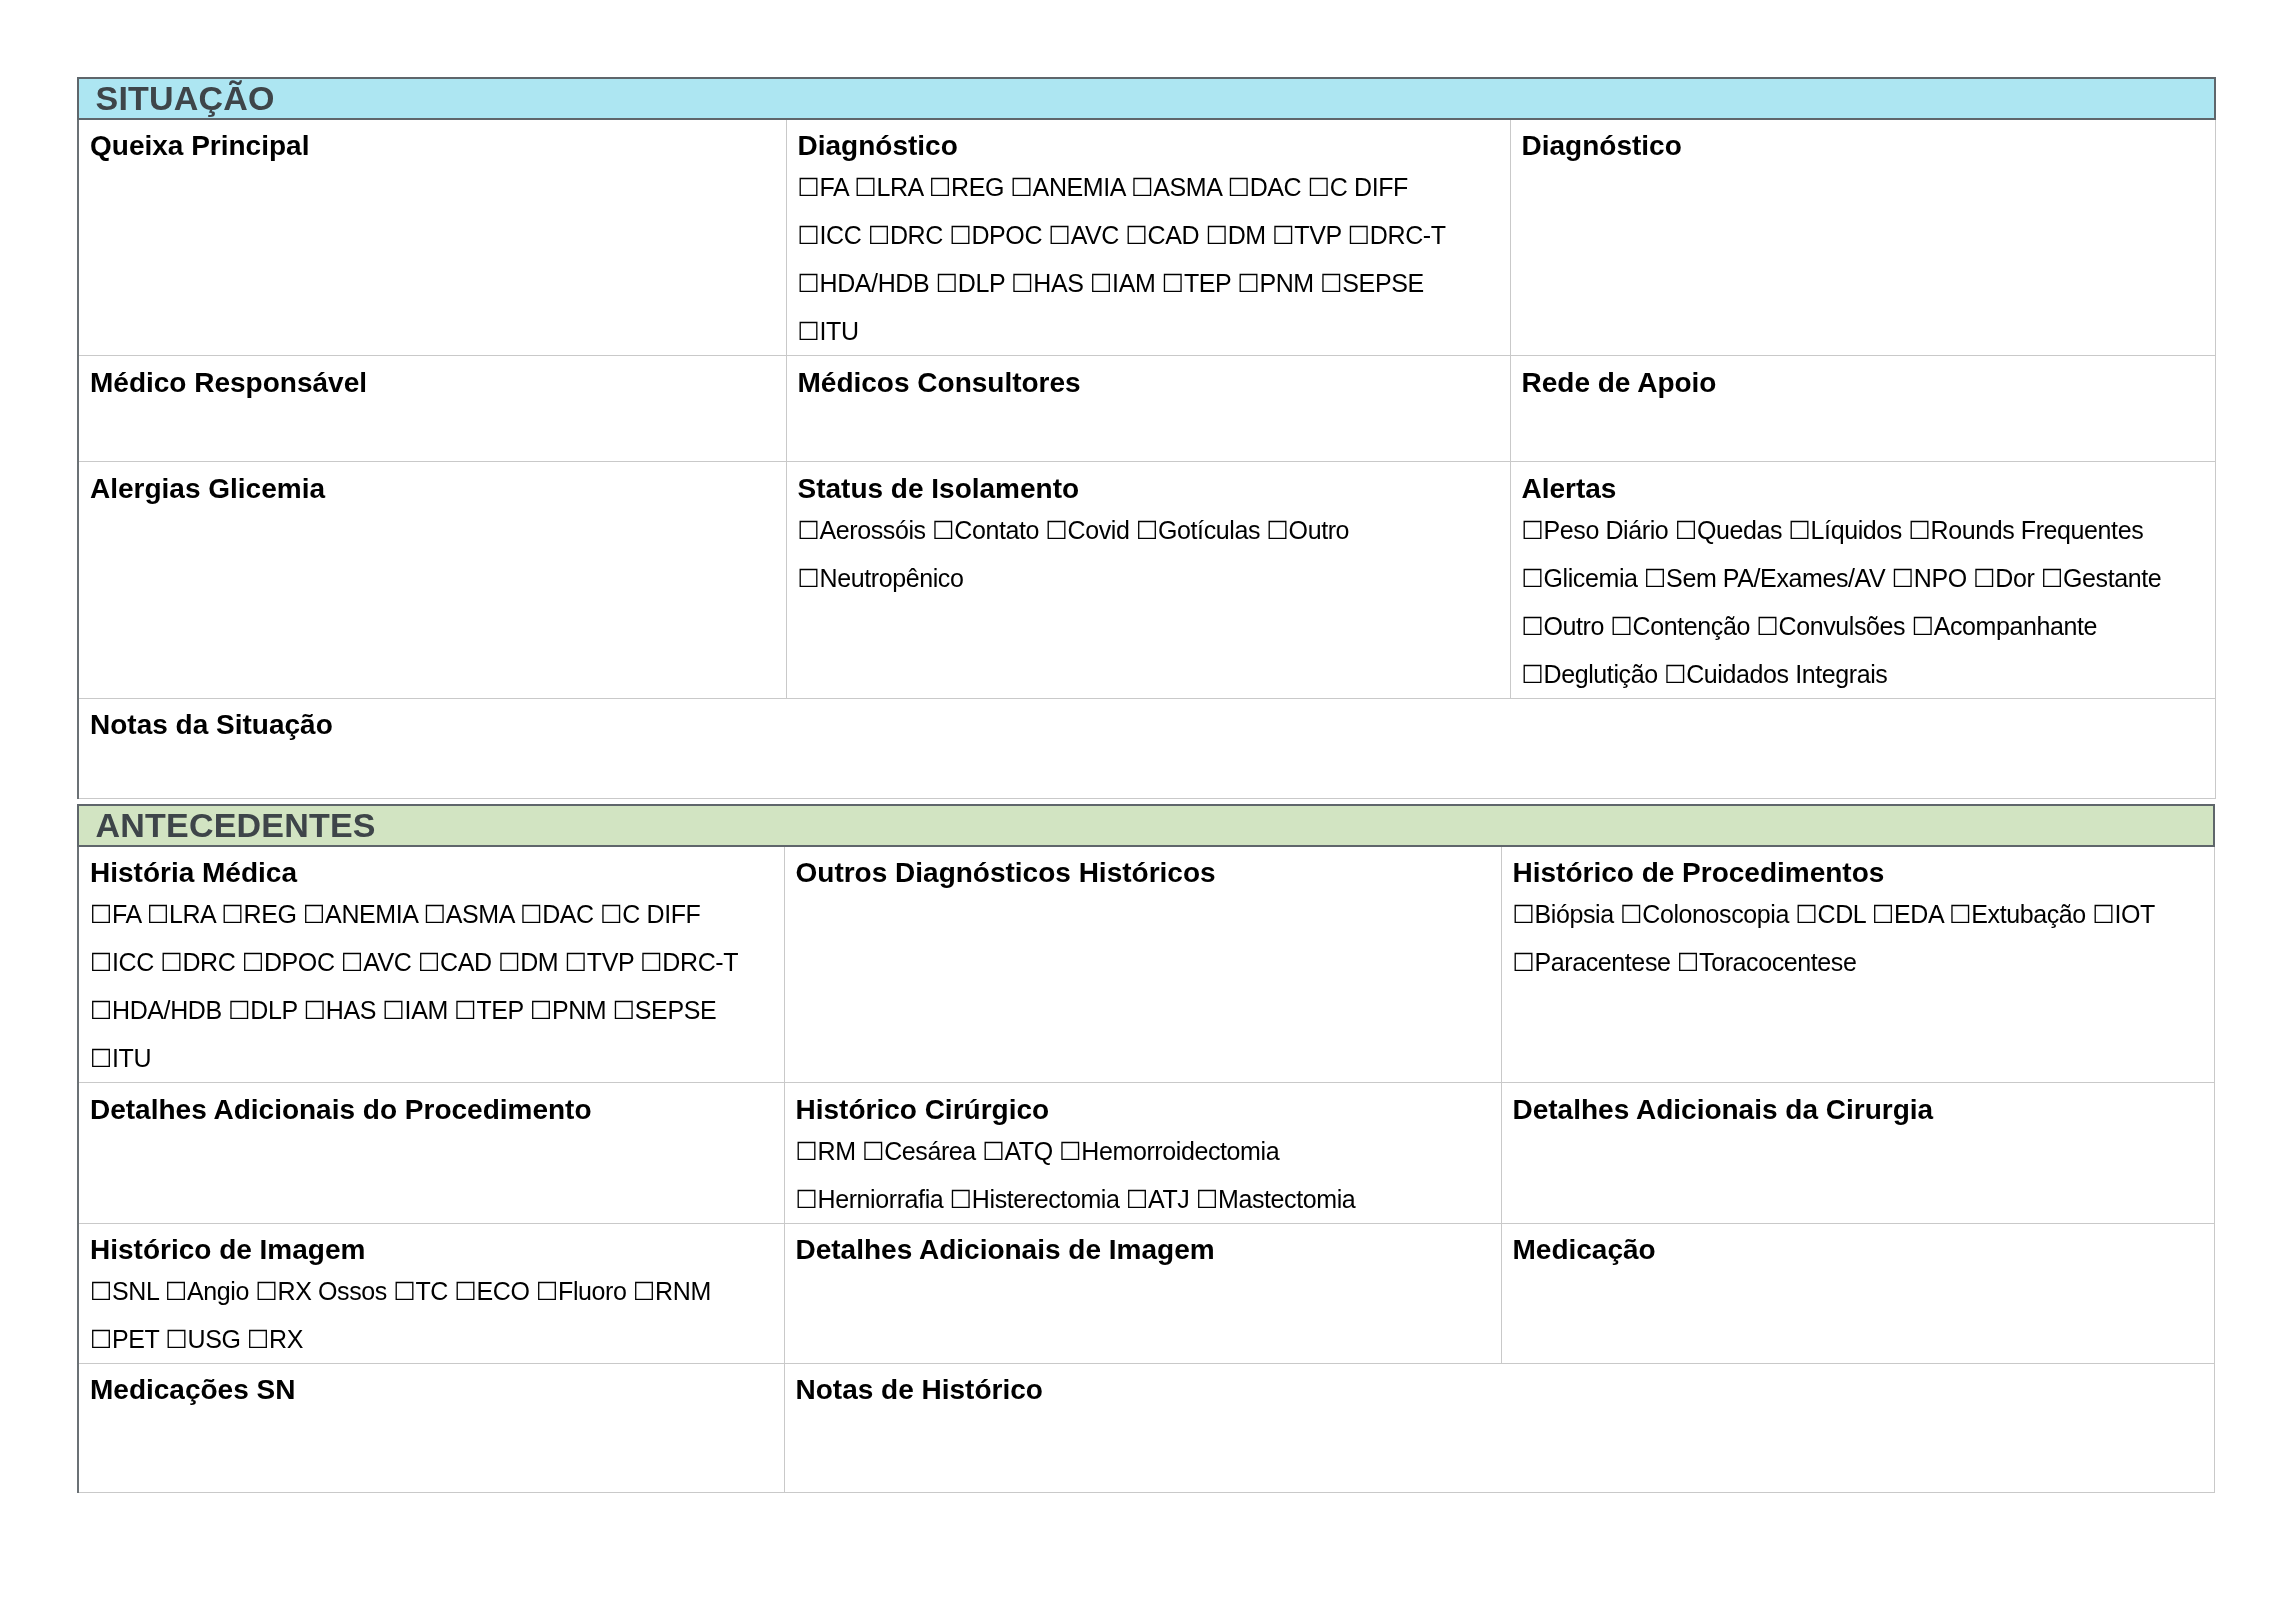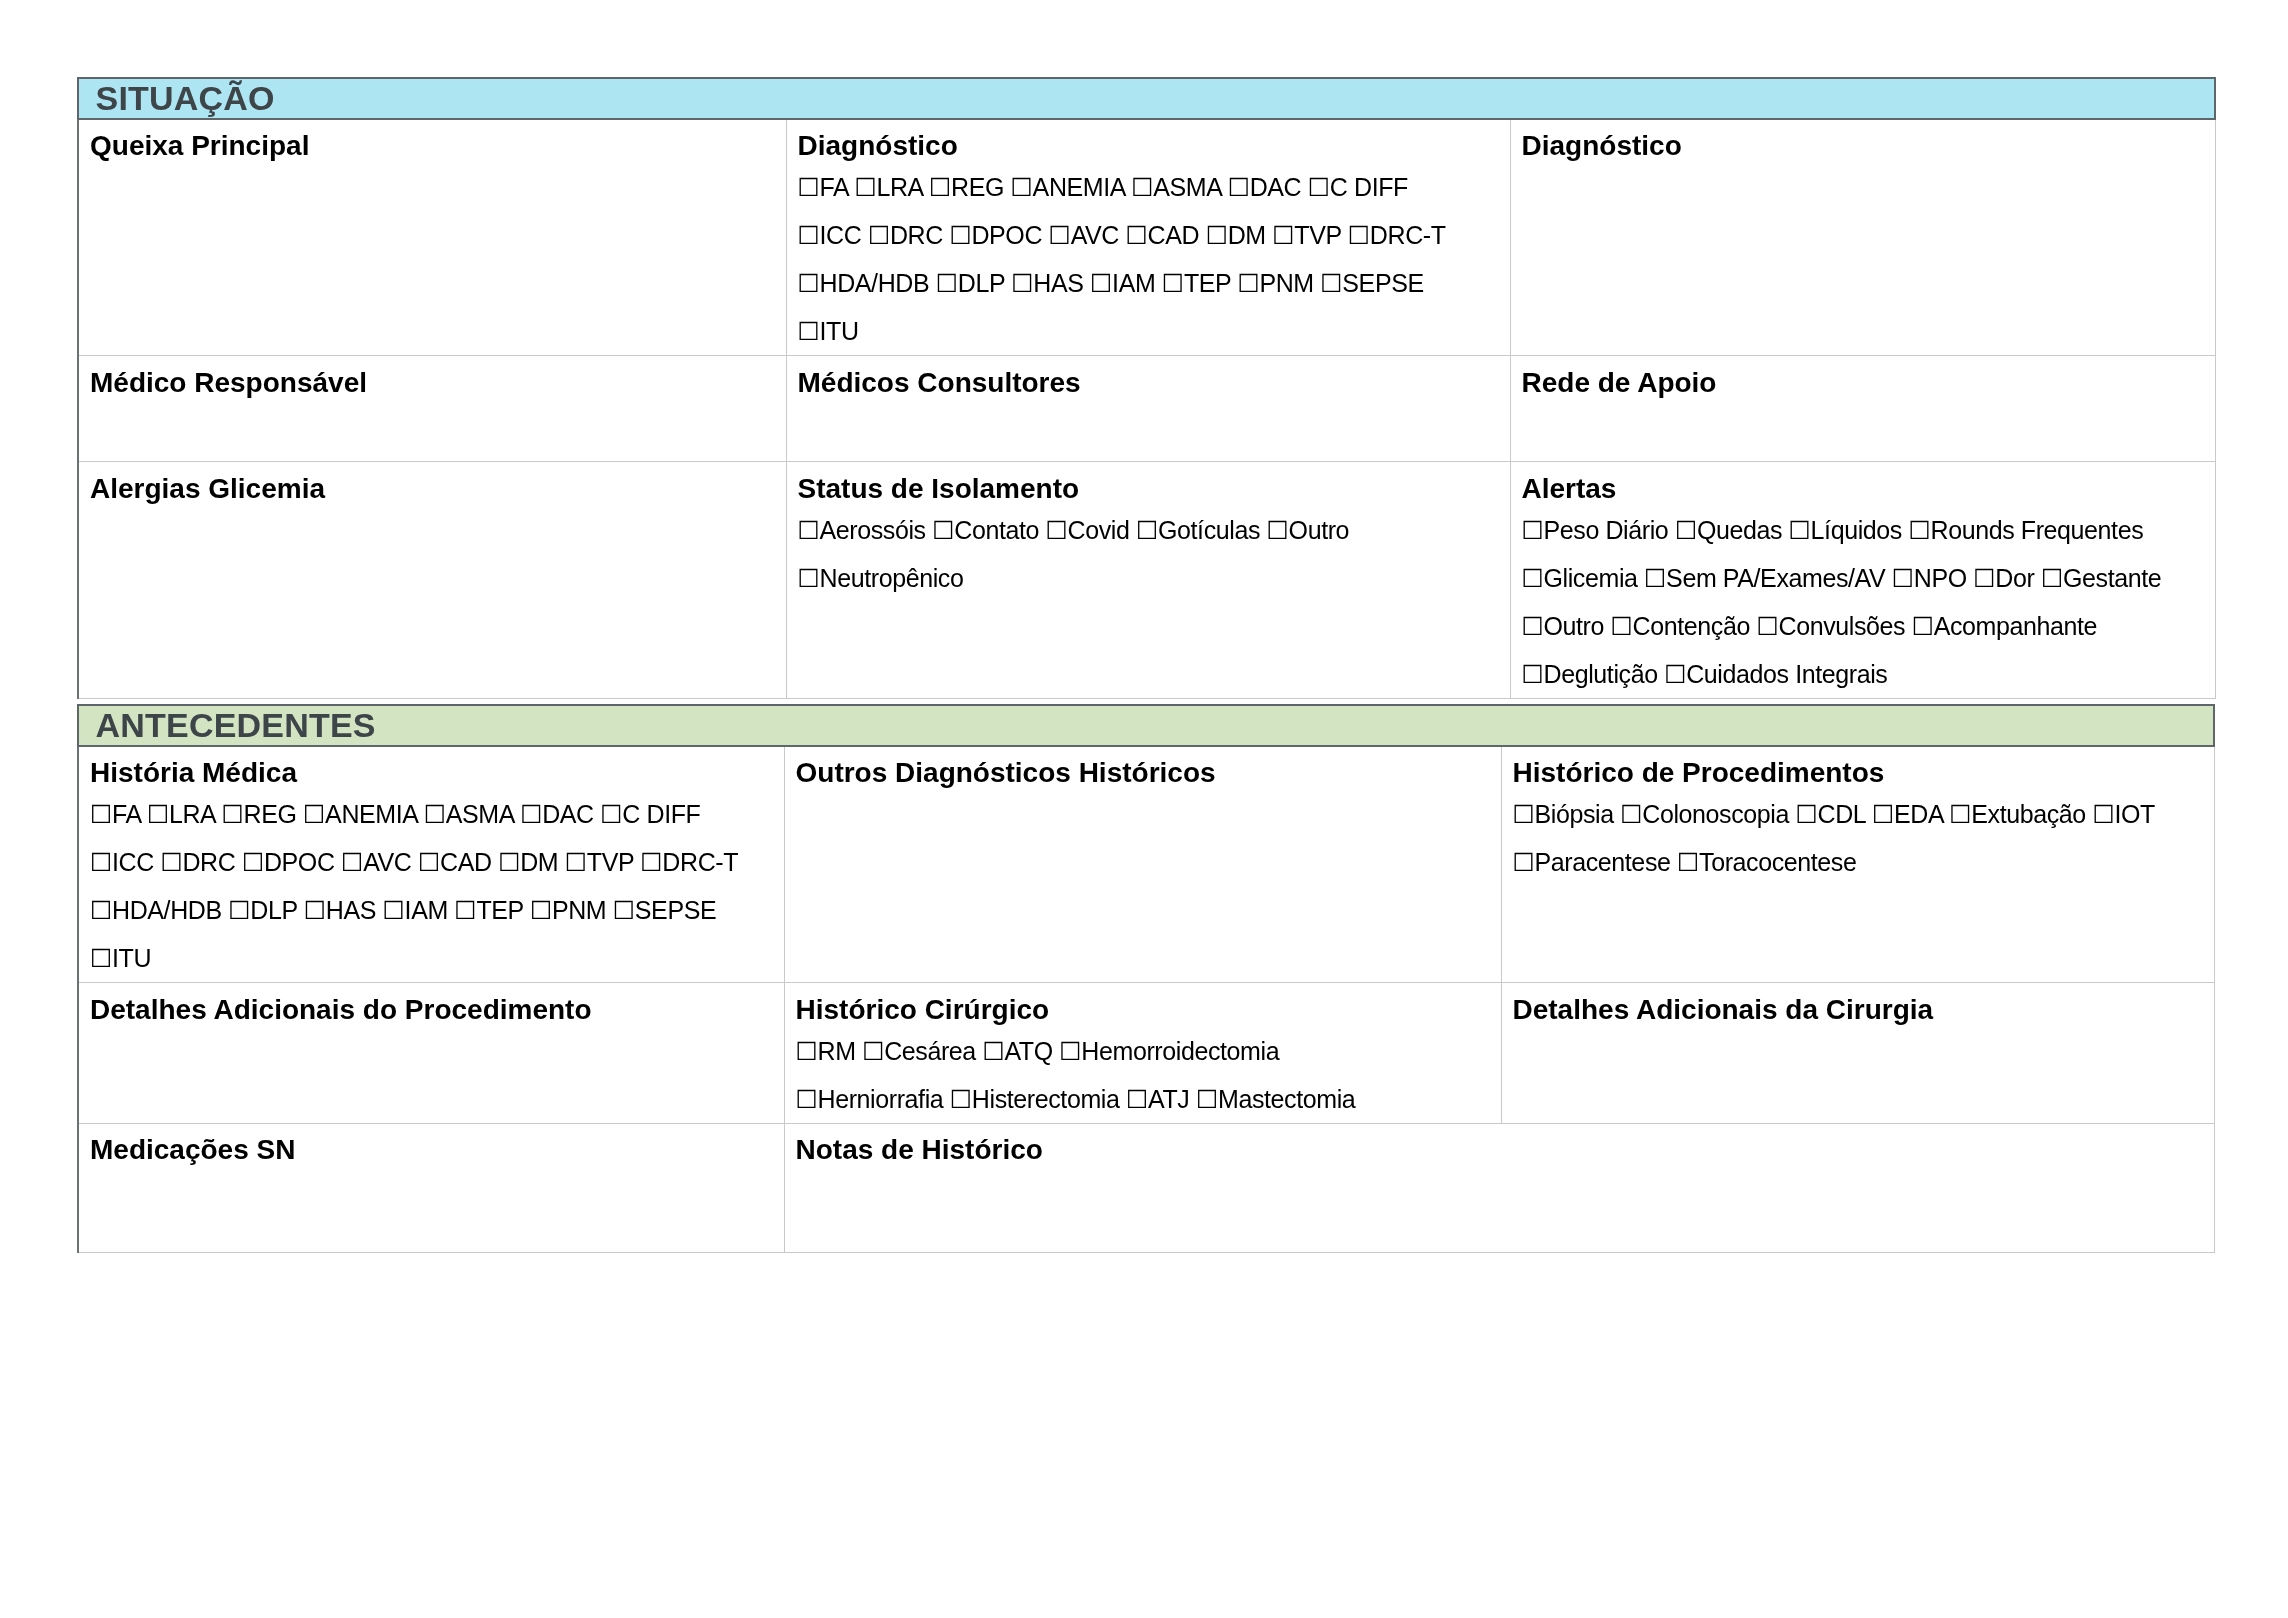--- a/index.html
+++ b/index.html
@@ -116,20 +116,25 @@
         </td>
         <td class="cell">
           <span class="lbl">Alertas</span>
           <span class="opts">☐Peso Diário ☐Quedas ☐Líquidos ☐Rounds Frequentes
 ☐Glicemia ☐Sem PA/Exames/AV ☐NPO ☐Dor ☐Gestante
 ☐Outro ☐Contenção ☐Convulsões ☐Acompanhante
 ☐Deglutição ☐Cuidados Integrais</span>
         </td>
       </tr>
 
+      <tr style="height:100px">
+        <td class="cell" colspan="3">
+          <span class="lbl">Notas da Situação</span>
+        </td>
+      </tr>
     </tbody>
       </table>
 
     <table class="form-table">
       <colgroup>
           <col style="width:706px">
           <col style="width:717px">
           <col style="width:713px">
         </colgroup>
 
@@ -165,20 +170,33 @@
         <td class="cell">
           <span class="lbl">Histórico Cirúrgico</span>
           <span class="opts">☐RM ☐Cesárea ☐ATQ ☐Hemorroidectomia
 ☐Herniorrafia ☐Histerectomia ☐ATJ ☐Mastectomia</span>
         </td>
         <td class="cell">
           <span class="lbl">Detalhes Adicionais da Cirurgia</span>
         </td>
       </tr>
 
+      <tr style="height:119px">
+        <td class="cell">
+          <span class="lbl">Histórico de Imagem</span>
+          <span class="opts">☐SNL ☐Angio ☐RX Ossos ☐TC ☐ECO ☐Fluoro ☐RNM
+☐PET ☐USG ☐RX</span>
+        </td>
+        <td class="cell">
+          <span class="lbl">Detalhes Adicionais de Imagem</span>
+        </td>
+        <td class="cell">
+          <span class="lbl">Medicação</span>
+        </td>
+      </tr>
 
       <tr style="height:129px">
         <td class="cell">
           <span class="lbl">Medicações SN</span>
         </td>
         <td class="cell" colspan="2">
           <span class="lbl">Notas de Histórico</span>
         </td>
       </tr>
     </tbody>

